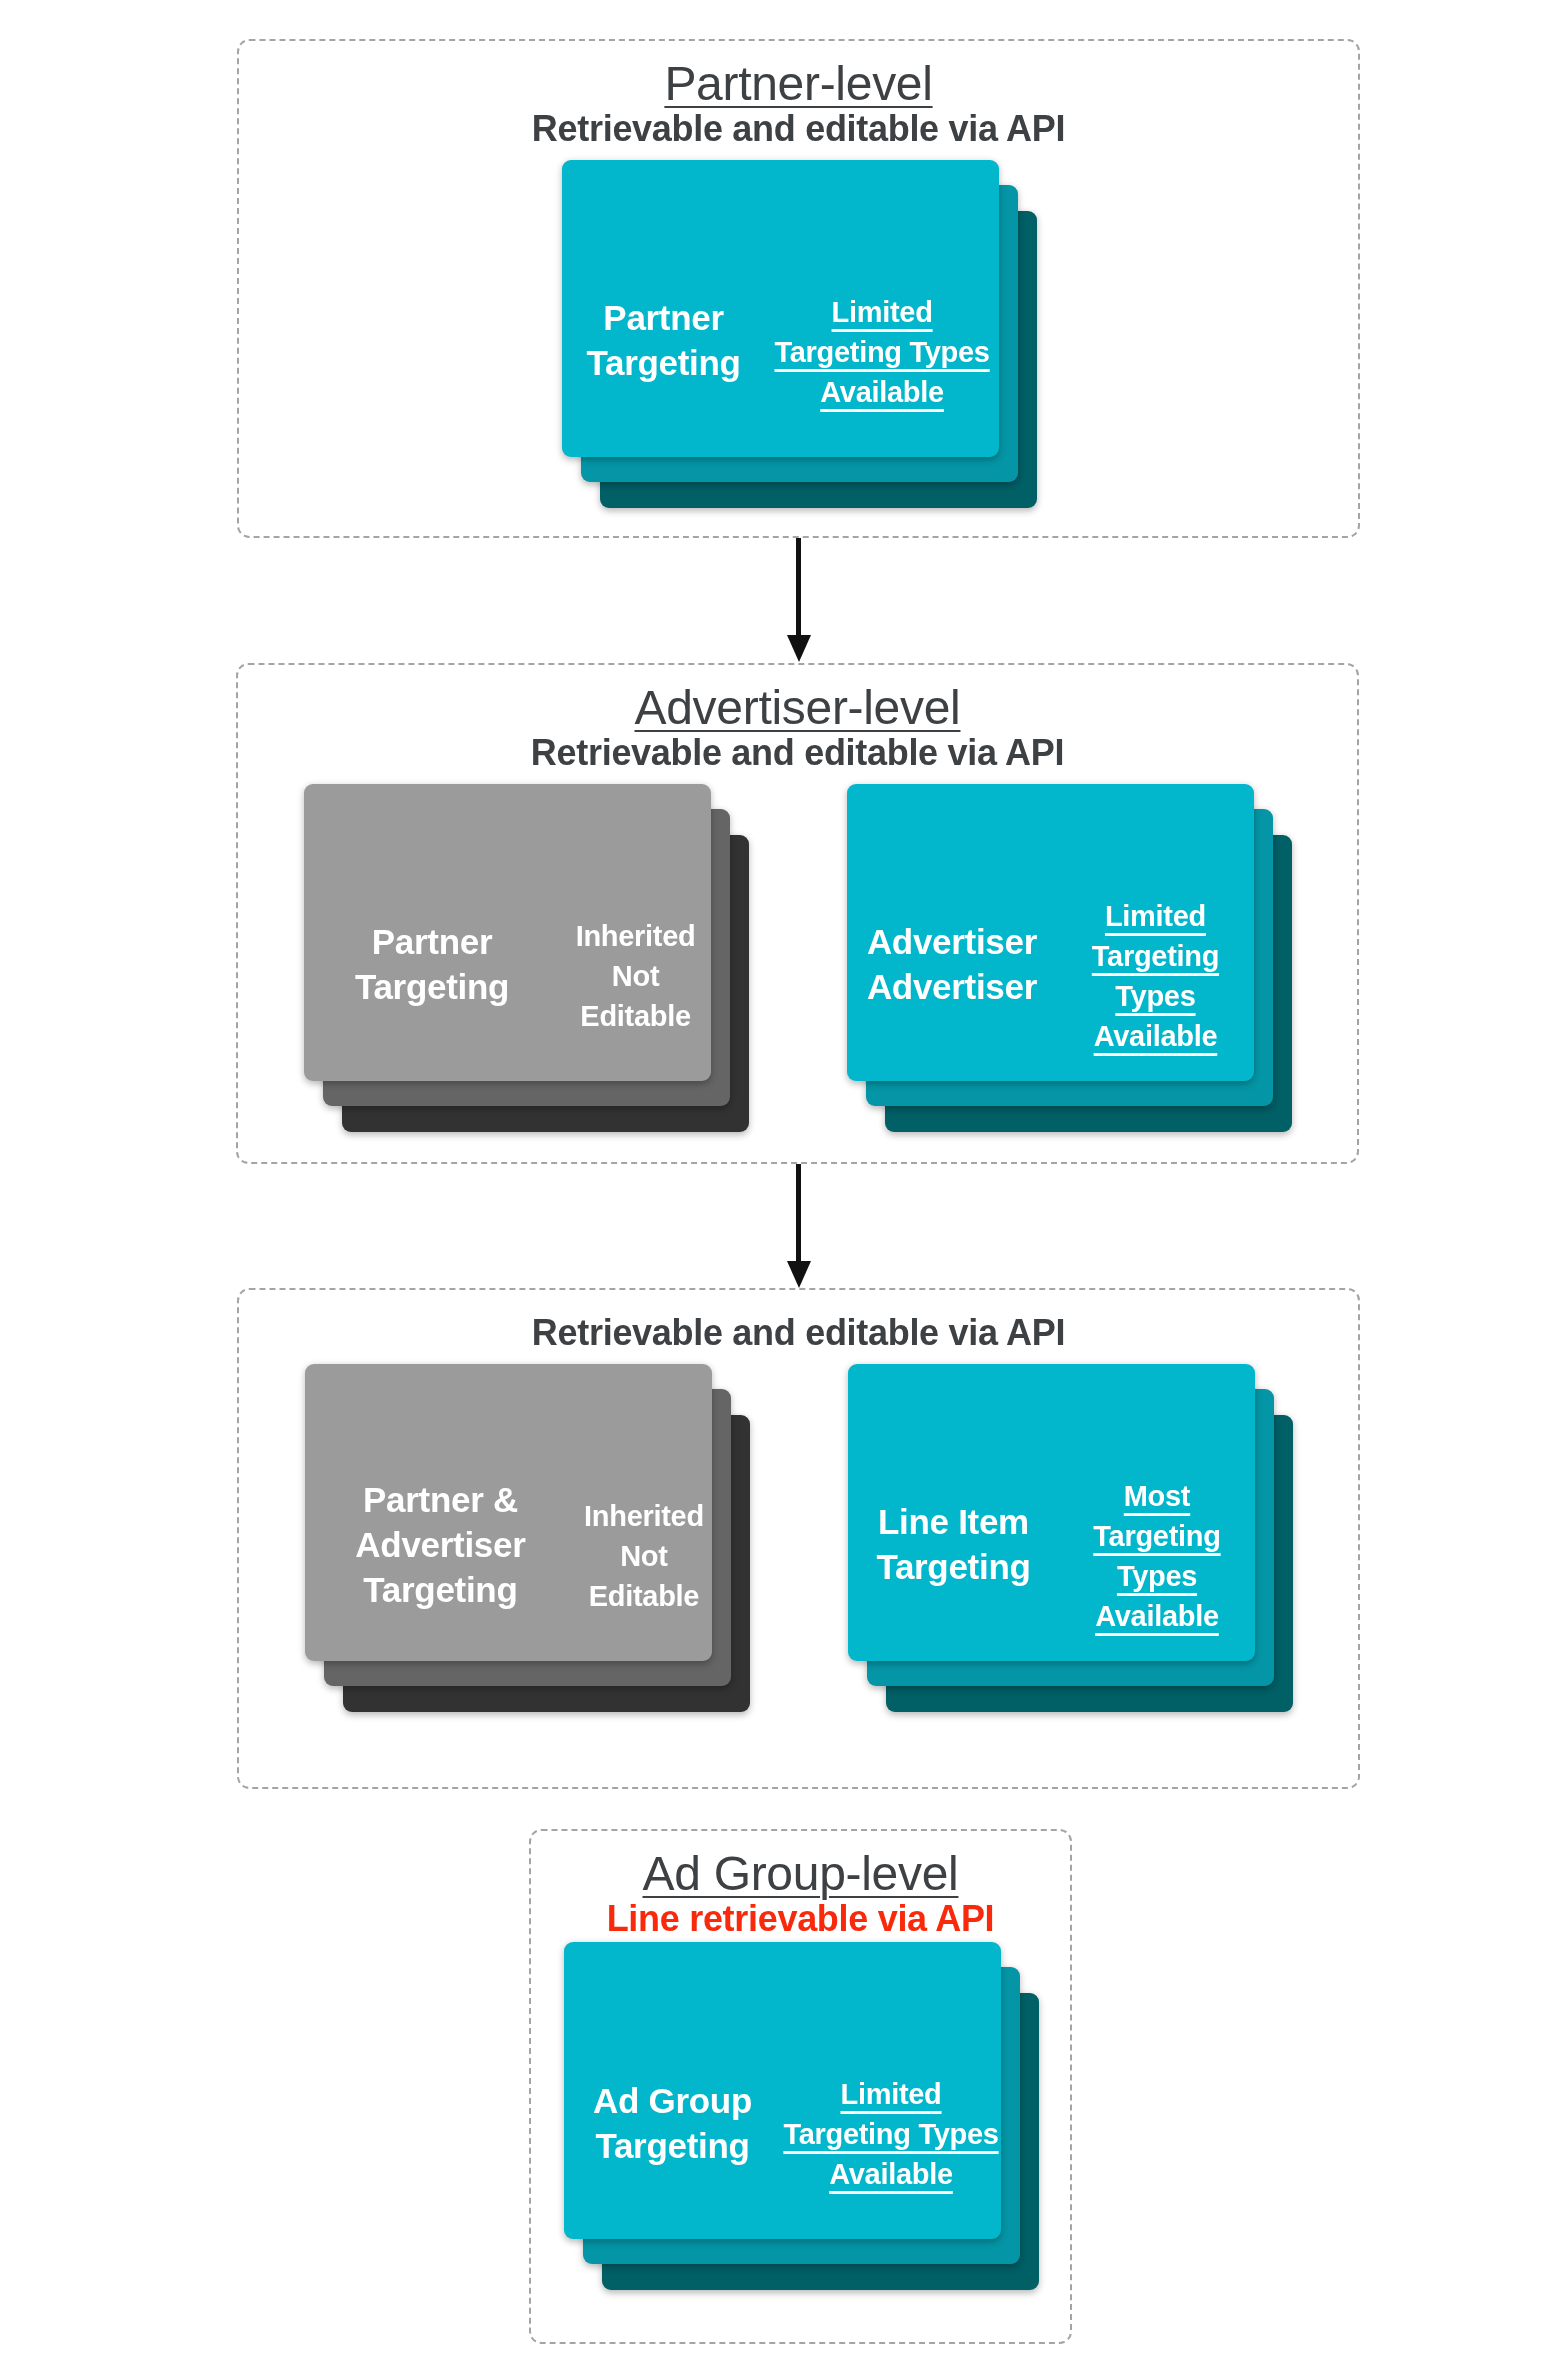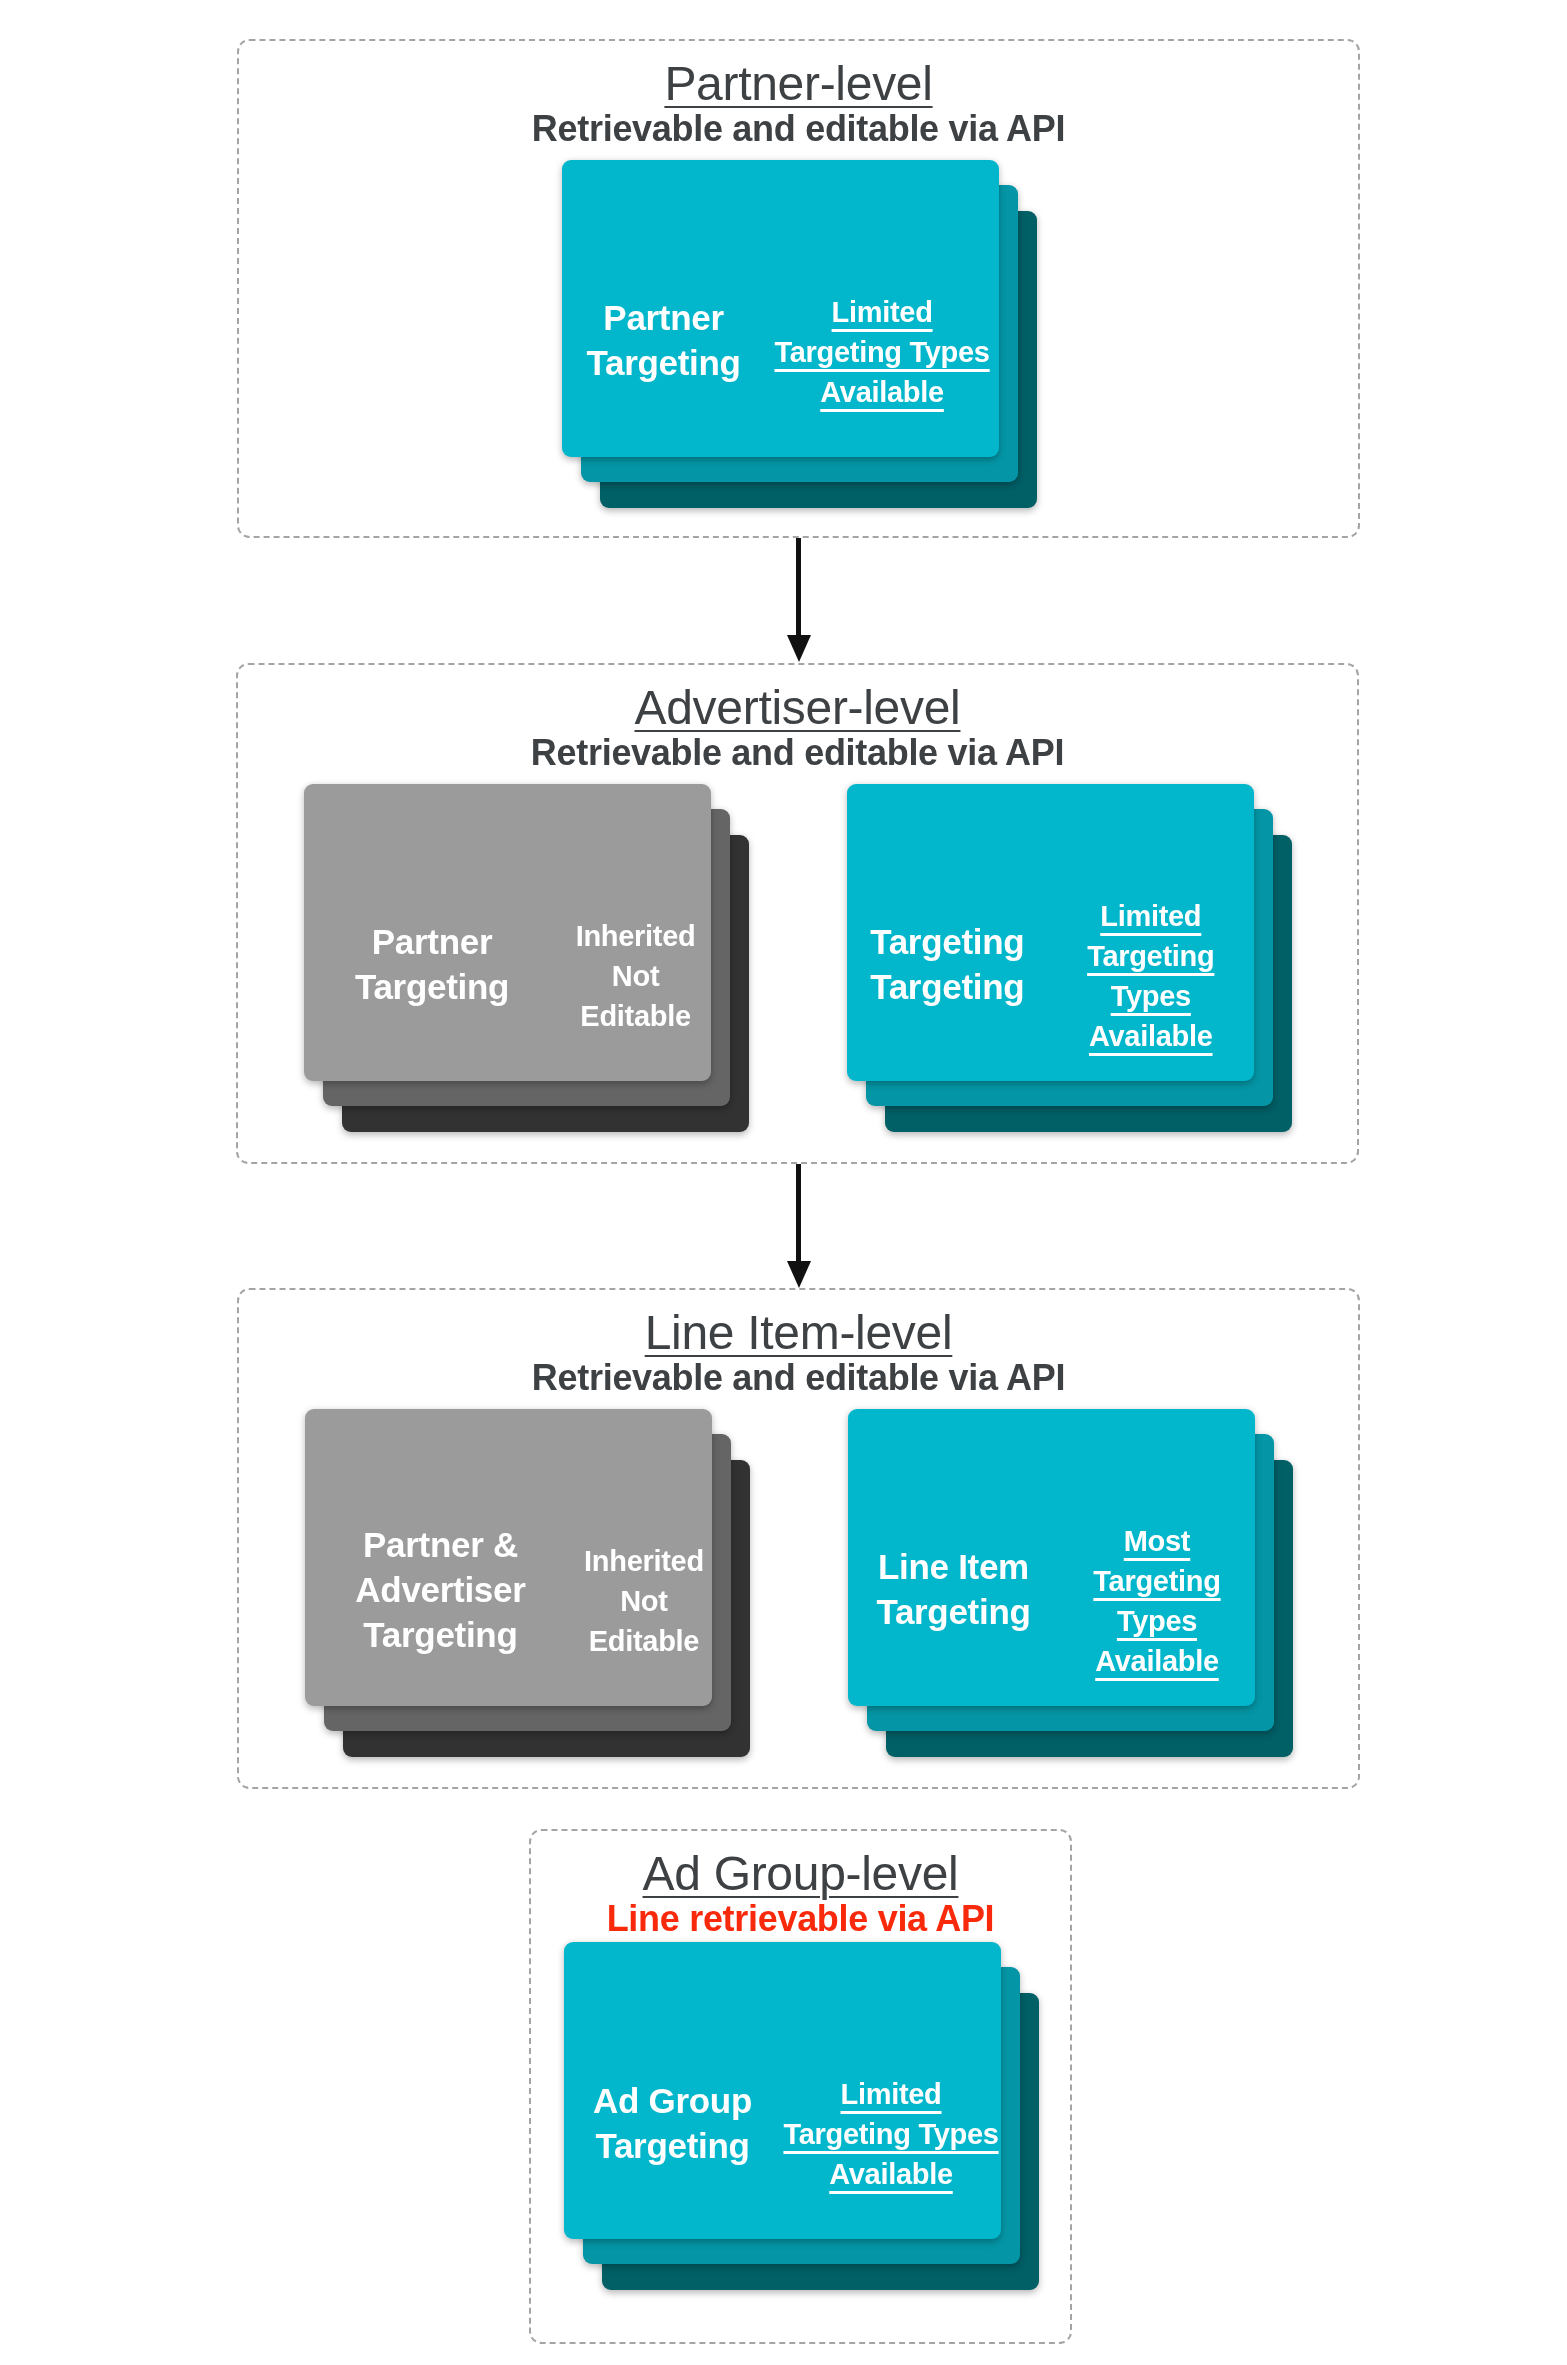--- a/index.html
+++ b/index.html
@@ -112,36 +112,35 @@
       <div class="layer front">
         <div class="card-title">Partner Targeting</div>
         <div class="card-subtitle">Inherited
 Not Editable</div>
       </div>
     </div>
     <div class="stack pair teal">
       <div class="layer back"></div>
       <div class="layer mid"></div>
       <div class="layer front">
-        <div class="card-title">Targeting Targeting</div>
+        <div class="card-title">Advertiser Advertiser</div>
         <div class="card-subtitle underlined">Limited Targeting Types
 Available</div>
       </div>
     </div>
   </div>
 </div>
 
 <div class="flow-arrow" id="arrow-2">
   <div class="arrow-shaft"></div>
   <div class="arrow-head"></div>
 </div>
 
 <div class="section" id="section-3">
   <div class="section-header">
-    <div class="level-label">Line Item-level</div>
     <div class="api-note">Retrievable and editable via API</div>
   </div>
   <div class="cards-row">
     <div class="stack pair gray">
       <div class="layer back"></div>
       <div class="layer mid"></div>
       <div class="layer front">
         <div class="card-title">Partner &amp; Advertiser
 Targeting</div>
         <div class="card-subtitle">Inherited

